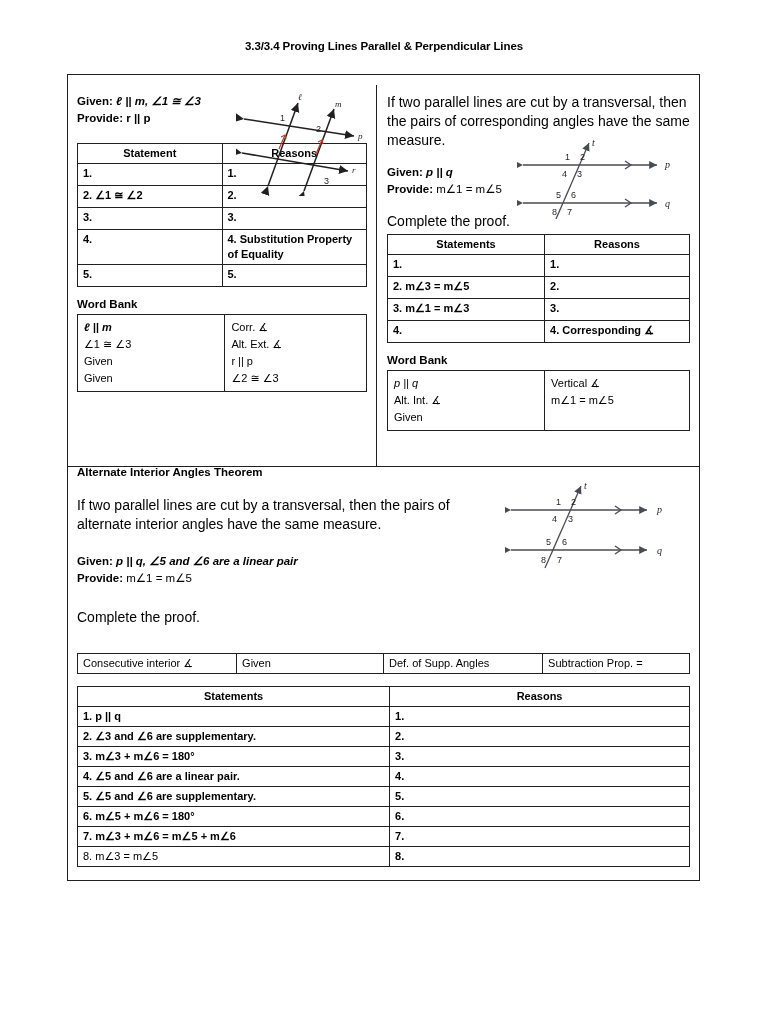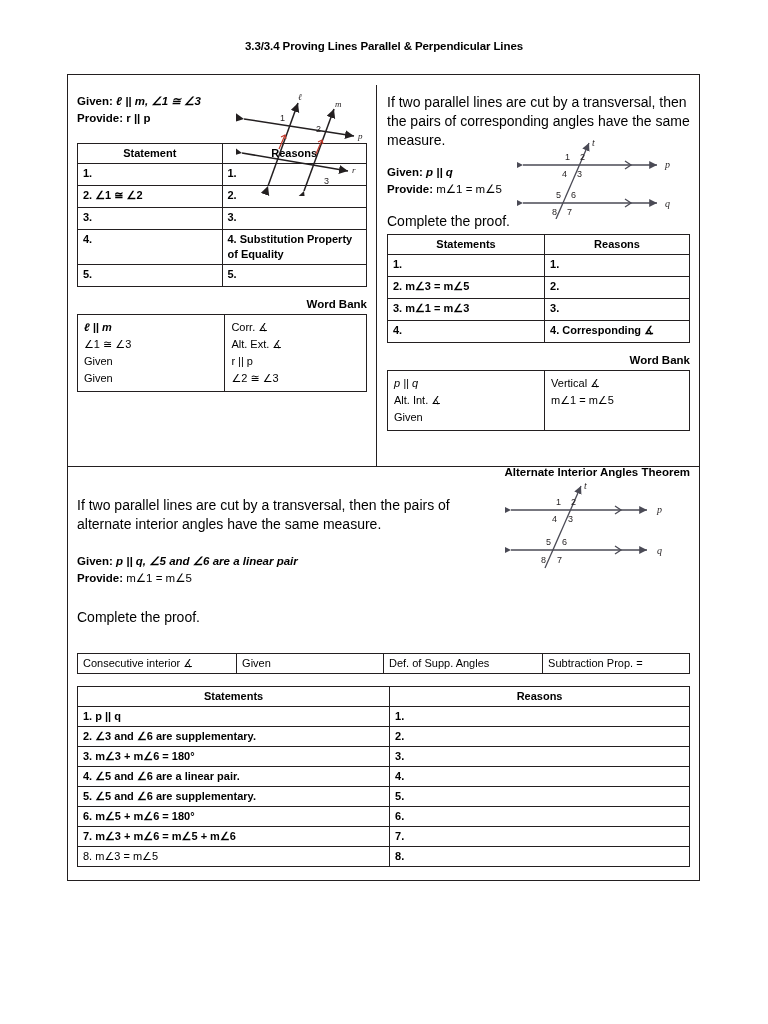--- a/index.html
+++ b/index.html
@@ -87,21 +87,20 @@
     white-space: nowrap;
   }
   .body-text {
     font-size: 14px;
     line-height: 19px;
   }
   .section-label {
     font-size: 11.5px;
     font-weight: bold;
     margin: 0;
-    text-align: right;
   }
   .spacer-md { height: 16px; }
 
   
   table.grid {
     border-collapse: collapse;
     table-layout: fixed;
     font-size: 11px;
     width: 100%;
   }

